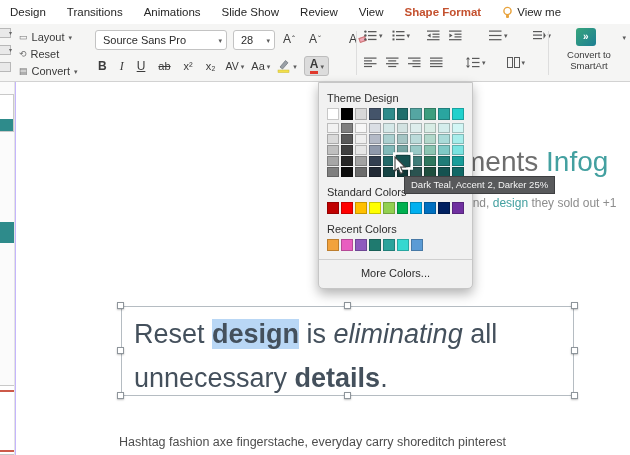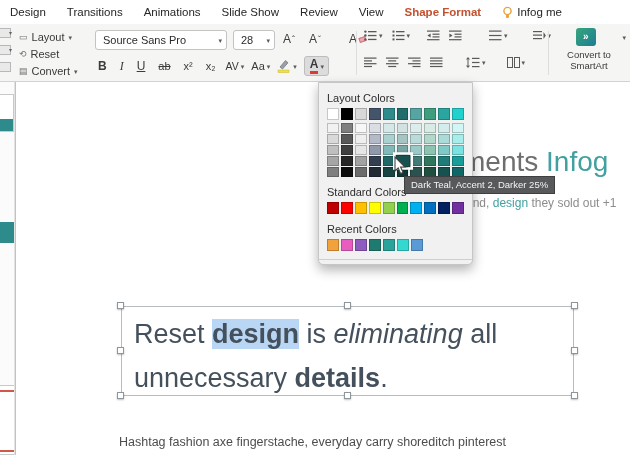--- a/index.html
+++ b/index.html
@@ -109,21 +109,21 @@
     <span class="mitem">Animations</span>
     <span class="mitem">Slide Show</span>
     <span class="mitem">Review</span>
     <span class="mitem">View</span>
     <span class="mitem active" id="active-menu" style="color: rgb(196, 81, 47);">Shape Format</span>
     <span class="mitem tellme">
       <svg width="11" height="13" viewBox="0 0 11 13">
         <circle cx="5.5" cy="5" r="3.6" fill="none" stroke="#e8a33d" stroke-width="1.4"></circle>
         <rect x="4" y="8.6" width="3" height="3.4" rx="1" fill="#e8a33d"></rect>
       </svg>
-      <span>Infog me</span>
+      <span>View me</span>
     </span>
   </nav>
 
   <div class="ribbon">
 
     <div class="cutcol">
       <div class="cutbtn">
           <span class="chev">▾</span>
         </div>
       <div class="cutbtn">
@@ -364,21 +364,21 @@
     <div class="handle" style="left:101px; top:265px;"></div>
     <div class="handle" style="left:555px; top:265px;"></div>
     <div class="handle" style="left:101px; top:310px;"></div>
     <div class="handle" style="left:328px; top:310px;"></div>
     <div class="handle" style="left:555px; top:310px;"></div>
 
     <div class="footer">Hashtag fashion axe fingerstache, everyday carry shoreditch pinterest</div>
   </div>
 
   <div class="dropdown">
-    <div class="dd-label">Layout Colors</div>
+    <div class="dd-label">Theme Design</div>
     <div class="swrow" id="theme-row">
         <div class="sw" style="background: rgb(255, 255, 255);"></div>
         <div class="sw" style="background: rgb(0, 0, 0);"></div>
         <div class="sw" style="background: rgb(216, 216, 216);"></div>
         <div class="sw" style="background: rgb(68, 84, 106);"></div>
         <div class="sw" style="background: rgb(46, 139, 139);"></div>
         <div class="sw" style="background: rgb(31, 110, 108);"></div>
         <div class="sw" style="background: rgb(85, 166, 162);"></div>
         <div class="sw" style="background: rgb(62, 158, 126);"></div>
         <div class="sw" style="background: rgb(42, 165, 160);"></div>
@@ -463,20 +463,21 @@
     <div class="swrow" id="recent-row">
         <div class="sw" style="background: rgb(242, 162, 60);"></div>
         <div class="sw" style="background: rgb(232, 94, 192);"></div>
         <div class="sw" style="background: rgb(142, 91, 190);"></div>
         <div class="sw" style="background: rgb(31, 122, 111);"></div>
         <div class="sw" style="background: rgb(43, 163, 155);"></div>
         <div class="sw" style="background: rgb(53, 216, 208);"></div>
         <div class="sw" style="background: rgb(91, 155, 213);"></div>
       </div>
     <div class="dd-sep"></div>
+    <div class="dd-more">More Colors...</div>
   </div>
 
   <div class="tooltip">Dark Teal, Accent 2, Darker 25%</div>
 
   <svg class="cursor" width="13" height="19" viewBox="0 0 13 19">
     <path d="M1 1 L1 15 L4.2 12 L6.5 17.5 L9 16.4 L6.6 11 L11 11 Z" fill="#ffffff" stroke="#444" stroke-width="1.1"></path>
   </svg>
 
 </div>
 

